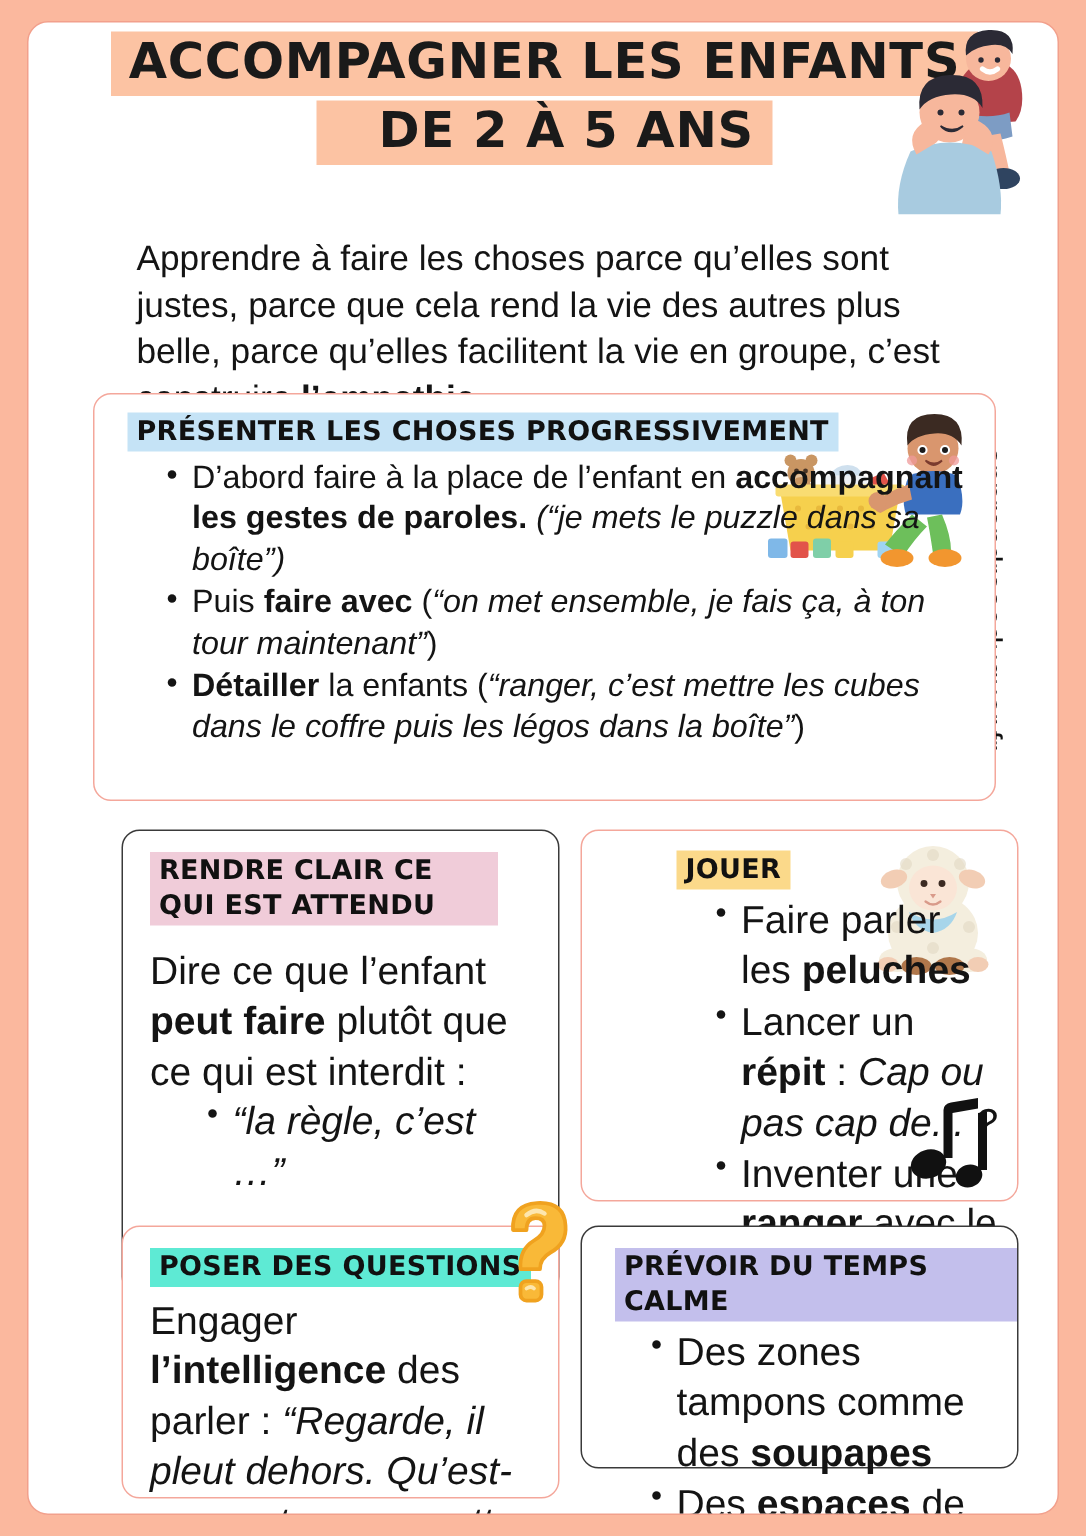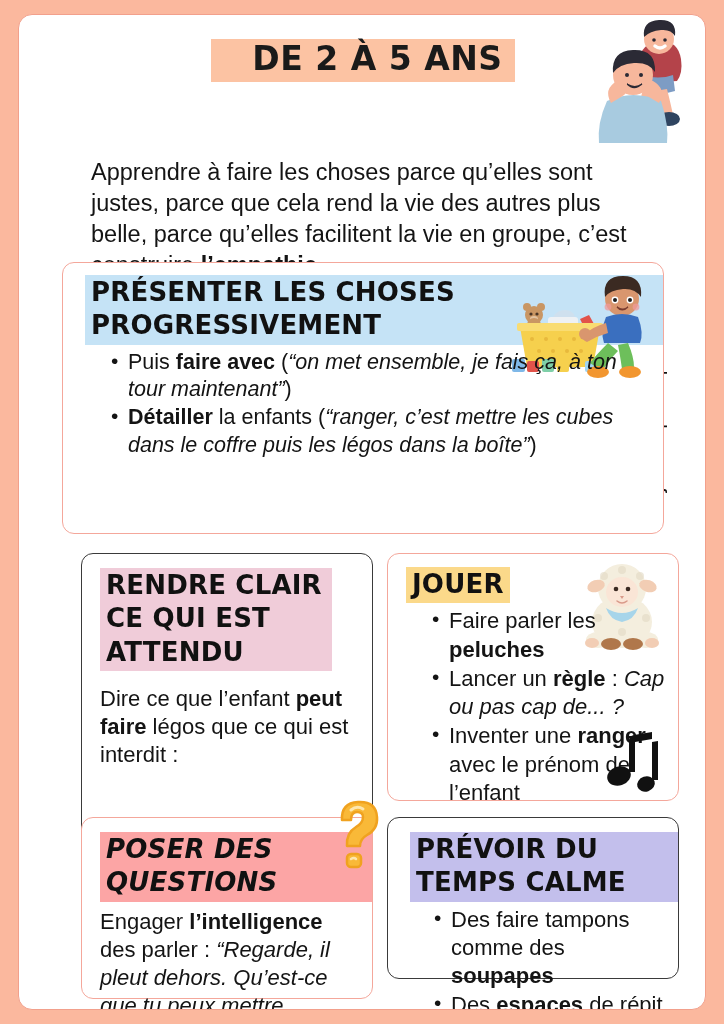--- a/index.html
+++ b/index.html
@@ -96,38 +96,38 @@
     box-sizing: border-box;
     overflow: visible;
   }
   .card.pink   { border: 1.6px solid #f4a79b; }
   .card.dark   { border: 1.6px solid #3a3a3a; }
 
   .card-head {
     display: inline-block;
     font-family: "DejaVu Sans", sans-serif;
     font-weight: bold;
-    font-size: 26px;
+    font-size: 18px;
     letter-spacing: 0.2px;
     color: #111;
     padding: 1px 6px 2px 6px;
     line-height: 1.28;
   }
   .hl-blue   { background: #c5e3f6; }
   .hl-pink   { background: #f0ccd9; }
   .hl-yellow { background: #fbd98a; }
-  .hl-lemon  { background: #fca5a5; font-style: italic; }
+  .hl-lemon  { background: #5eead4; }
   .hl-violet { background: #c3bfec; }
 
   .body-text {
     font-size: 21px;
     line-height: 1.3;
     color: #141414;
   }
-  .body-text.big { font-size: 22px; line-height: 1.285; }
+  .body-text.big { font-size: 26px; line-height: 1.285; }
   .body-text b { font-weight: bold; }
   .body-text i { font-style: italic; }
 
   ul.bullets {
     margin: 0;
     padding-left: 25px;
     list-style: none;
   }
   ul.bullets > li {
     position: relative;
@@ -173,20 +173,21 @@
   #card-rendre-clair .head-wrap { margin: 14px 0 0 18px; width: 232px; }
   #card-rendre-clair .txt { margin: 14px 16px 0 18px; }
   #card-rendre-clair ul.bullets { margin-left: 30px; }
 
   
   #card-jouer {
     left: 368px;
     top: 538px;
     width: 292px;
     height: 248px;
+    padding-left: 45px;
   }
   #card-jouer .card-head { margin: 13px 0 4px 18px; }
   #card-jouer ul.bullets { margin: 0 12px 0 36px; }
   .sheep-illo {
     position: absolute;
     right: 10px;
     top: 6px;
     width: 92px;
     height: 96px;
   }
@@ -225,20 +226,21 @@
   #card-calme .card-head { margin: 14px 0 4px 22px; }
   #card-calme ul.bullets { margin: 0 12px 0 38px; }
 </style>
 </head>
 <body>
 
 <div class="page">
   <div class="sheet">
 
     <div class="header">
+      <div class="title-line l1">ACCOMPAGNER LES ENFANTS</div>
       <br>
       <div class="title-line l2">DE 2 À 5 ANS</div>
     </div>
 
     <svg class="dad-illo" viewBox="0 0 132 128">
 
       <path d="M62 42 q6 -16 22 -16 q17 0 20 18 q2 14 -4 22 l-30 2 z" fill="#b4434a"></path>
 
       <circle cx="82" cy="24" r="15" fill="#f7b79c"></circle>
       <path d="M67 22 q-2 -16 15 -17 q18 -1 16 16 q-4 -7 -14 -6 q-11 1 -17 7 z" fill="#2b2a35"></path>
@@ -325,32 +327,34 @@
         <circle cx="85" cy="61" r="6" fill="#d9966e"></circle>
 
         <path d="M108 70 q-12 12 -18 20 l12 8 q8 -12 16 -20 z" fill="#6dbf5b"></path>
         <path d="M128 70 q6 14 6 24 l-12 2 q-2 -14 -4 -24 z" fill="#6dbf5b"></path>
 
         <ellipse cx="98" cy="99" rx="11" ry="6" fill="#f2962f"></ellipse>
         <ellipse cx="130" cy="99" rx="11" ry="6" fill="#f2962f"></ellipse>
       </svg>
 
       <ul class="bullets body-text">
+        <li><span>D’abord faire à la place de l’enfant en </span><b>accompagnant les gestes de paroles.</b><span> </span><i>(“je mets le puzzle dans sa boîte”)</i></li>
         <li><span>Puis </span><b>faire avec</b><span> (</span><i>“on met ensemble, je fais ça, à ton tour maintenant”</i><span>)</span></li>
         <li><span></span><b>Détailler</b><span> la enfants (</span><i>“ranger, c’est mettre les cubes dans le coffre puis les légos dans la boîte”</i><span>)</span></li>
       </ul>
     </div>
 
     <div class="card dark" id="card-rendre-clair">
       <div class="head-wrap">
         <span class="card-head hl-pink">RENDRE CLAIR CE QUI EST ATTENDU</span>
       </div>
       <div class="txt body-text big">
-        <span>Dire ce que l’enfant </span><b>peut faire</b><span> légos que ce qui est interdit :</span>
+        <span>Dire ce que l’enfant </span><b>peut faire</b><span> plutôt que ce qui est interdit :</span>
         <ul class="bullets">
+          <li><i>“la règle, c’est …”</i></li>
         </ul>
       </div>
     </div>
 
     <div class="card pink" id="card-jouer">
       <div class="card-head hl-yellow">JOUER</div>
 
       <svg class="sheep-illo" viewBox="0 0 92 96">
 
         <ellipse cx="46" cy="62" rx="30" ry="26" fill="#f4eede"></ellipse>
@@ -380,21 +384,21 @@
             <circle cx="46" cy="10" r="4"></circle>
             <circle cx="64" cy="16" r="4"></circle>
           <circle cx="22" cy="58" r="4"></circle>
             <circle cx="70" cy="58" r="4"></circle>
             <circle cx="46" cy="72" r="4"></circle>
         </g>
       </svg>
 
       <ul class="bullets body-text big">
         <li><span>Faire parler les </span><b>peluches</b></li>
-        <li><span>Lancer un </span><b>règle</b><span> : </span><i>Cap ou pas cap de... ?</i></li>
+        <li><span>Lancer un </span><b>répit</b><span> : </span><i>Cap ou pas cap de... ?</i></li>
         <li><span>Inventer une </span><b>ranger</b><span> avec le prénom de l’enfant</span></li>
       </ul>
 
       <svg class="music-illo" viewBox="0 0 56 62">
         <ellipse cx="13" cy="44" rx="12" ry="9.5" fill="#111" transform="rotate(-18 13 44)"></ellipse>
         <path d="M23 40 L23 8 q0 -4 5 -5 l18 -3 l0 7 l-17 3 l0 30 z" fill="#111"></path>
         <ellipse cx="40" cy="52" rx="9" ry="7.5" fill="#111" transform="rotate(-18 40 52)"></ellipse>
         <path d="M46 48 L46 10 l6 -1 l0 39 z" fill="#111"></path>
       </svg>
     </div>
@@ -406,19 +410,19 @@
         <rect x="27" y="58" width="14" height="13" rx="4" fill="#f9b938" stroke="#f0a21f" stroke-width="2.5"></rect>
         <path d="M31 14 q6 -5 12 -1" stroke="#fde6ae" stroke-width="3" fill="none" stroke-linecap="round"></path>
         <path d="M31 63 q3 -2 5 0" stroke="#fde6ae" stroke-width="2.5" fill="none" stroke-linecap="round"></path>
       </svg>
       <div class="txt body-text big"><span>Engager </span><b>l’intelligence</b><span> des parler : </span><i>“Regarde, il pleut dehors. Qu’est-ce que tu peux mettre comme chaussures ?”</i></div>
     </div>
 
     <div class="card dark" id="card-calme">
       <div class="card-head hl-violet">PRÉVOIR DU TEMPS CALME</div>
       <ul class="bullets body-text big">
-        <li><span>Des faire tampons comme des </span><b>soupapes</b></li>
+        <li><span>Des zones tampons comme des </span><b>soupapes</b></li>
         <li><span>Des </span><b>espaces</b><span> de répit (cabane avec des coussins, des fidgets...)</span></li>
       </ul>
     </div>
 
   </div>
 </div>
 
 </body></html>

